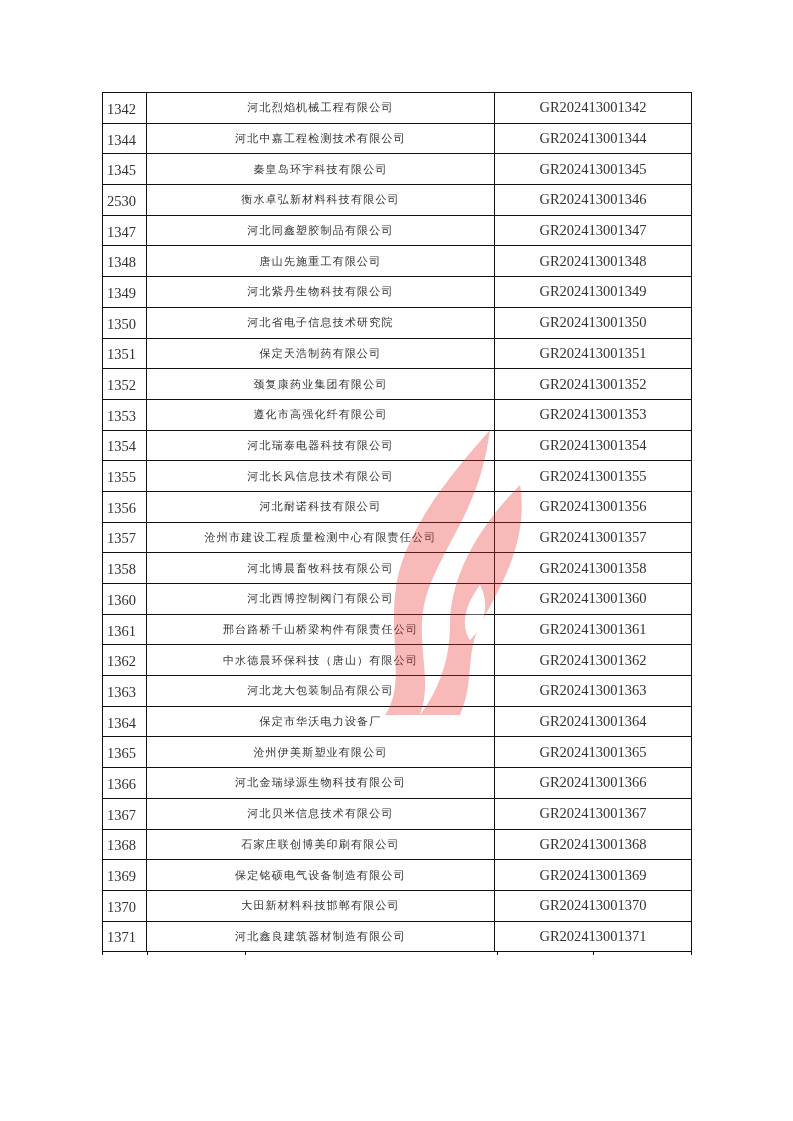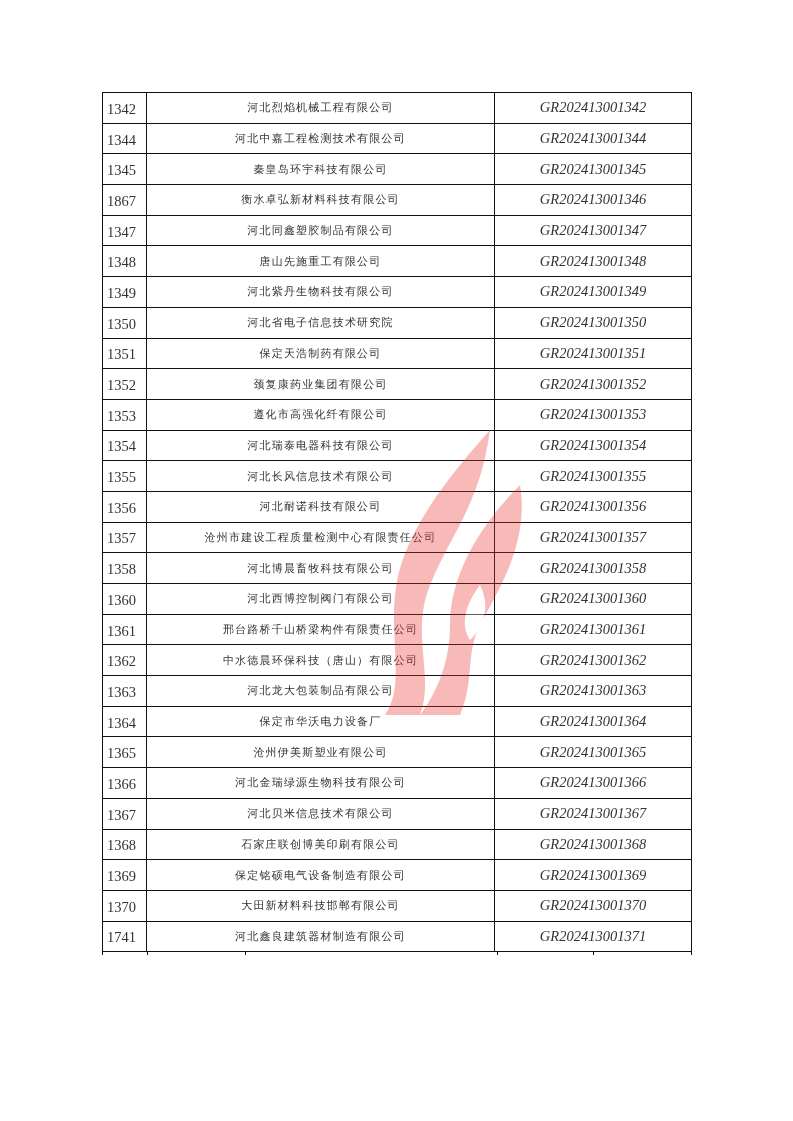--- a/index.html
+++ b/index.html
@@ -8,21 +8,21 @@
   .table { position: absolute; left: 102px; top: 92px; width: 588px;
            border-top: 1.5px solid #111; border-left: 1.5px solid #111;
            border-right: 1.5px solid #111; }
   .row { display: flex; height: 30.7px; border-bottom: 1.5px solid #111; box-sizing: border-box; text-align: right; }
   .cell { display: flex; align-items: center; box-sizing: border-box; height: 100%; }
   .c-idx { width: 44px; padding-left: 4px; font-family: "Liberation Serif", serif;
            font-size: 14.5px; border-right: 1px solid #111; color: #333; padding-top: 3px; }
   .c-name { width: 348px; justify-content: center; font-size: 11px;
             border-right: 1px solid #111; letter-spacing: 1.2px; color: #333; }
   .c-code { flex: 1; justify-content: center; font-family: "Liberation Serif", serif;
-            font-size: 14.5px; color: #333; font-style: italic; }
+            font-size: 14.5px; color: #333; }
   .tail { display: flex; height: 3px; }
   .tail span { border-right: 1px solid #111; }
   .watermark { position: absolute; left: 380px; top: 425px; width: 150px; height: 290px;
                pointer-events: none; opacity: 0.33; }
 </style>
 </head>
 <body>
 
 <div class="table" id="tbl">
     <div class="row">
@@ -34,21 +34,21 @@
       <div class="cell c-idx">1344</div>
       <div class="cell c-name">河北中嘉工程检测技术有限公司</div>
       <div class="cell c-code">GR202413001344</div>
     </div>
     <div class="row">
       <div class="cell c-idx">1345</div>
       <div class="cell c-name">秦皇岛环宇科技有限公司</div>
       <div class="cell c-code">GR202413001345</div>
     </div>
     <div class="row">
-      <div class="cell c-idx">1867</div>
+      <div class="cell c-idx">2530</div>
       <div class="cell c-name">衡水卓弘新材料科技有限公司</div>
       <div class="cell c-code">GR202413001346</div>
     </div>
     <div class="row">
       <div class="cell c-idx">1347</div>
       <div class="cell c-name">河北同鑫塑胶制品有限公司</div>
       <div class="cell c-code">GR202413001347</div>
     </div>
     <div class="row">
       <div class="cell c-idx">1348</div>
@@ -154,21 +154,21 @@
       <div class="cell c-idx">1369</div>
       <div class="cell c-name">保定铭硕电气设备制造有限公司</div>
       <div class="cell c-code">GR202413001369</div>
     </div>
     <div class="row">
       <div class="cell c-idx">1370</div>
       <div class="cell c-name">大田新材料科技邯郸有限公司</div>
       <div class="cell c-code">GR202413001370</div>
     </div>
     <div class="row">
-      <div class="cell c-idx">1741</div>
+      <div class="cell c-idx">1371</div>
       <div class="cell c-name">河北鑫良建筑器材制造有限公司</div>
       <div class="cell c-code">GR202413001371</div>
     </div>
     <div class="tail">
       <span style="width:44px"></span>
       <span style="width:97px"></span>
       <span style="width:251px"></span>
       <span style="width:95px"></span>
     </div>
   </div>

